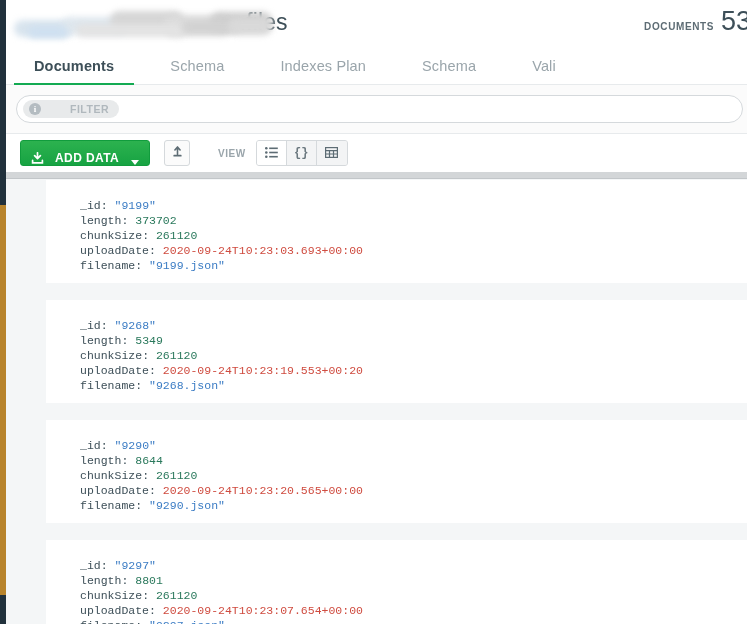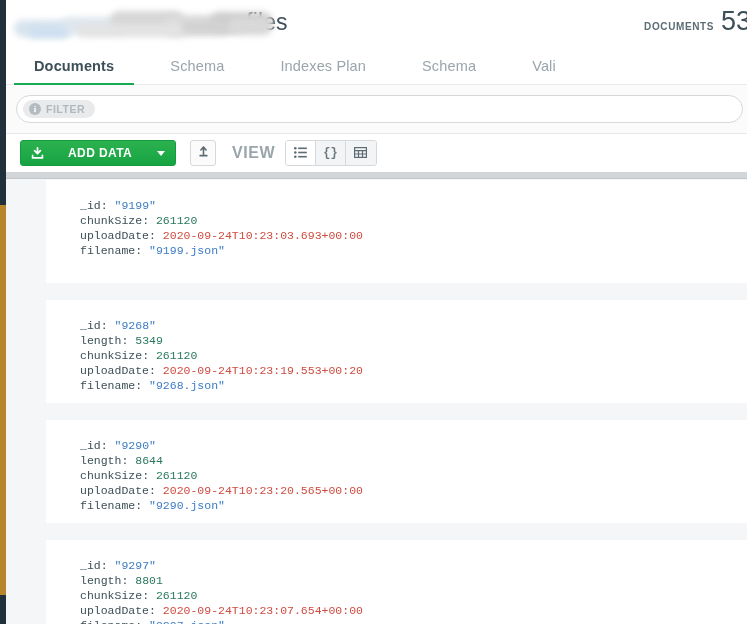--- a/index.html
+++ b/index.html
@@ -190,39 +190,40 @@
     align-items: center;
     justify-content: center;
     font-family: "Liberation Serif", serif;
     line-height: 1;
   }
   .filter-label {
     font-size: 10.5px;
     font-weight: 700;
     letter-spacing: 0.5px;
     color: #b0b8bd;
+    margin-left: 24px;
   }
 
   
   .toolbar {
     position: absolute;
     left: 6px; top: 134px;
     width: 741px;
     height: 38px;
     background: #ffffff;
     z-index: 20;
     display: flex;
     align-items: center;
     padding-left: 14px;
   }
 
   .btn-add {
     display: flex;
-    align-items: center;
-    gap: 24px;
+    align-items: flex-end;
+    gap: 11px;
     height: 26px;
     padding: 0 10px;
     background: linear-gradient(#2cb24f, #17a343);
     border: 1px solid #119c3d;
     border-radius: 3px;
     color: #ffffff;
     font-size: 12px;
     font-weight: 700;
     letter-spacing: 0.4px;
     cursor: pointer;
@@ -243,22 +244,22 @@
     background: #fbfbfb;
     border: 1px solid #d5d9dc;
     border-radius: 3px;
     display: flex;
     align-items: center;
     justify-content: center;
     cursor: pointer;
   }
 
   .view-label {
-    margin-left: 16px;
-    font-size: 16px;
+    margin-left: 28px;
+    font-size: 10px;
     font-weight: 700;
     letter-spacing: 0.5px;
     color: #9aa5ab;
   }
 
   .view-group {
     margin-left: 10px;
     display: flex;
     height: 26px;
     border: 1px solid #d5d9dc;
@@ -442,20 +443,21 @@
       </div>
     </div>
   </div>
 
   <div class="doclist">
     <div class="hscroll"></div>
     <div id="docs-host">
         <div class="doc-card" style="top: 8px; height: 103px;">
           <div class="doc-fields">
             <span class="fld"><span class="k">_id</span><span class="colon">:</span> <span class="v-str">"9199"</span></span>
+            <span class="fld"><span class="k">length</span><span class="colon">:</span> <span class="v-num">373702</span></span>
             <span class="fld"><span class="k">chunkSize</span><span class="colon">:</span> <span class="v-num">261120</span></span>
             <span class="fld"><span class="k">uploadDate</span><span class="colon">:</span> <span class="v-date">2020-09-24T10:23:03.693+00:00</span></span>
             <span class="fld"><span class="k">filename</span><span class="colon">:</span> <span class="v-str">"9199.json"</span></span>
           </div>
         </div>
         <div class="doc-card" style="top: 128px; height: 103px;">
           <div class="doc-fields">
             <span class="fld"><span class="k">_id</span><span class="colon">:</span> <span class="v-str">"9268"</span></span>
             <span class="fld"><span class="k">length</span><span class="colon">:</span> <span class="v-num">5349</span></span>
             <span class="fld"><span class="k">chunkSize</span><span class="colon">:</span> <span class="v-num">261120</span></span>

